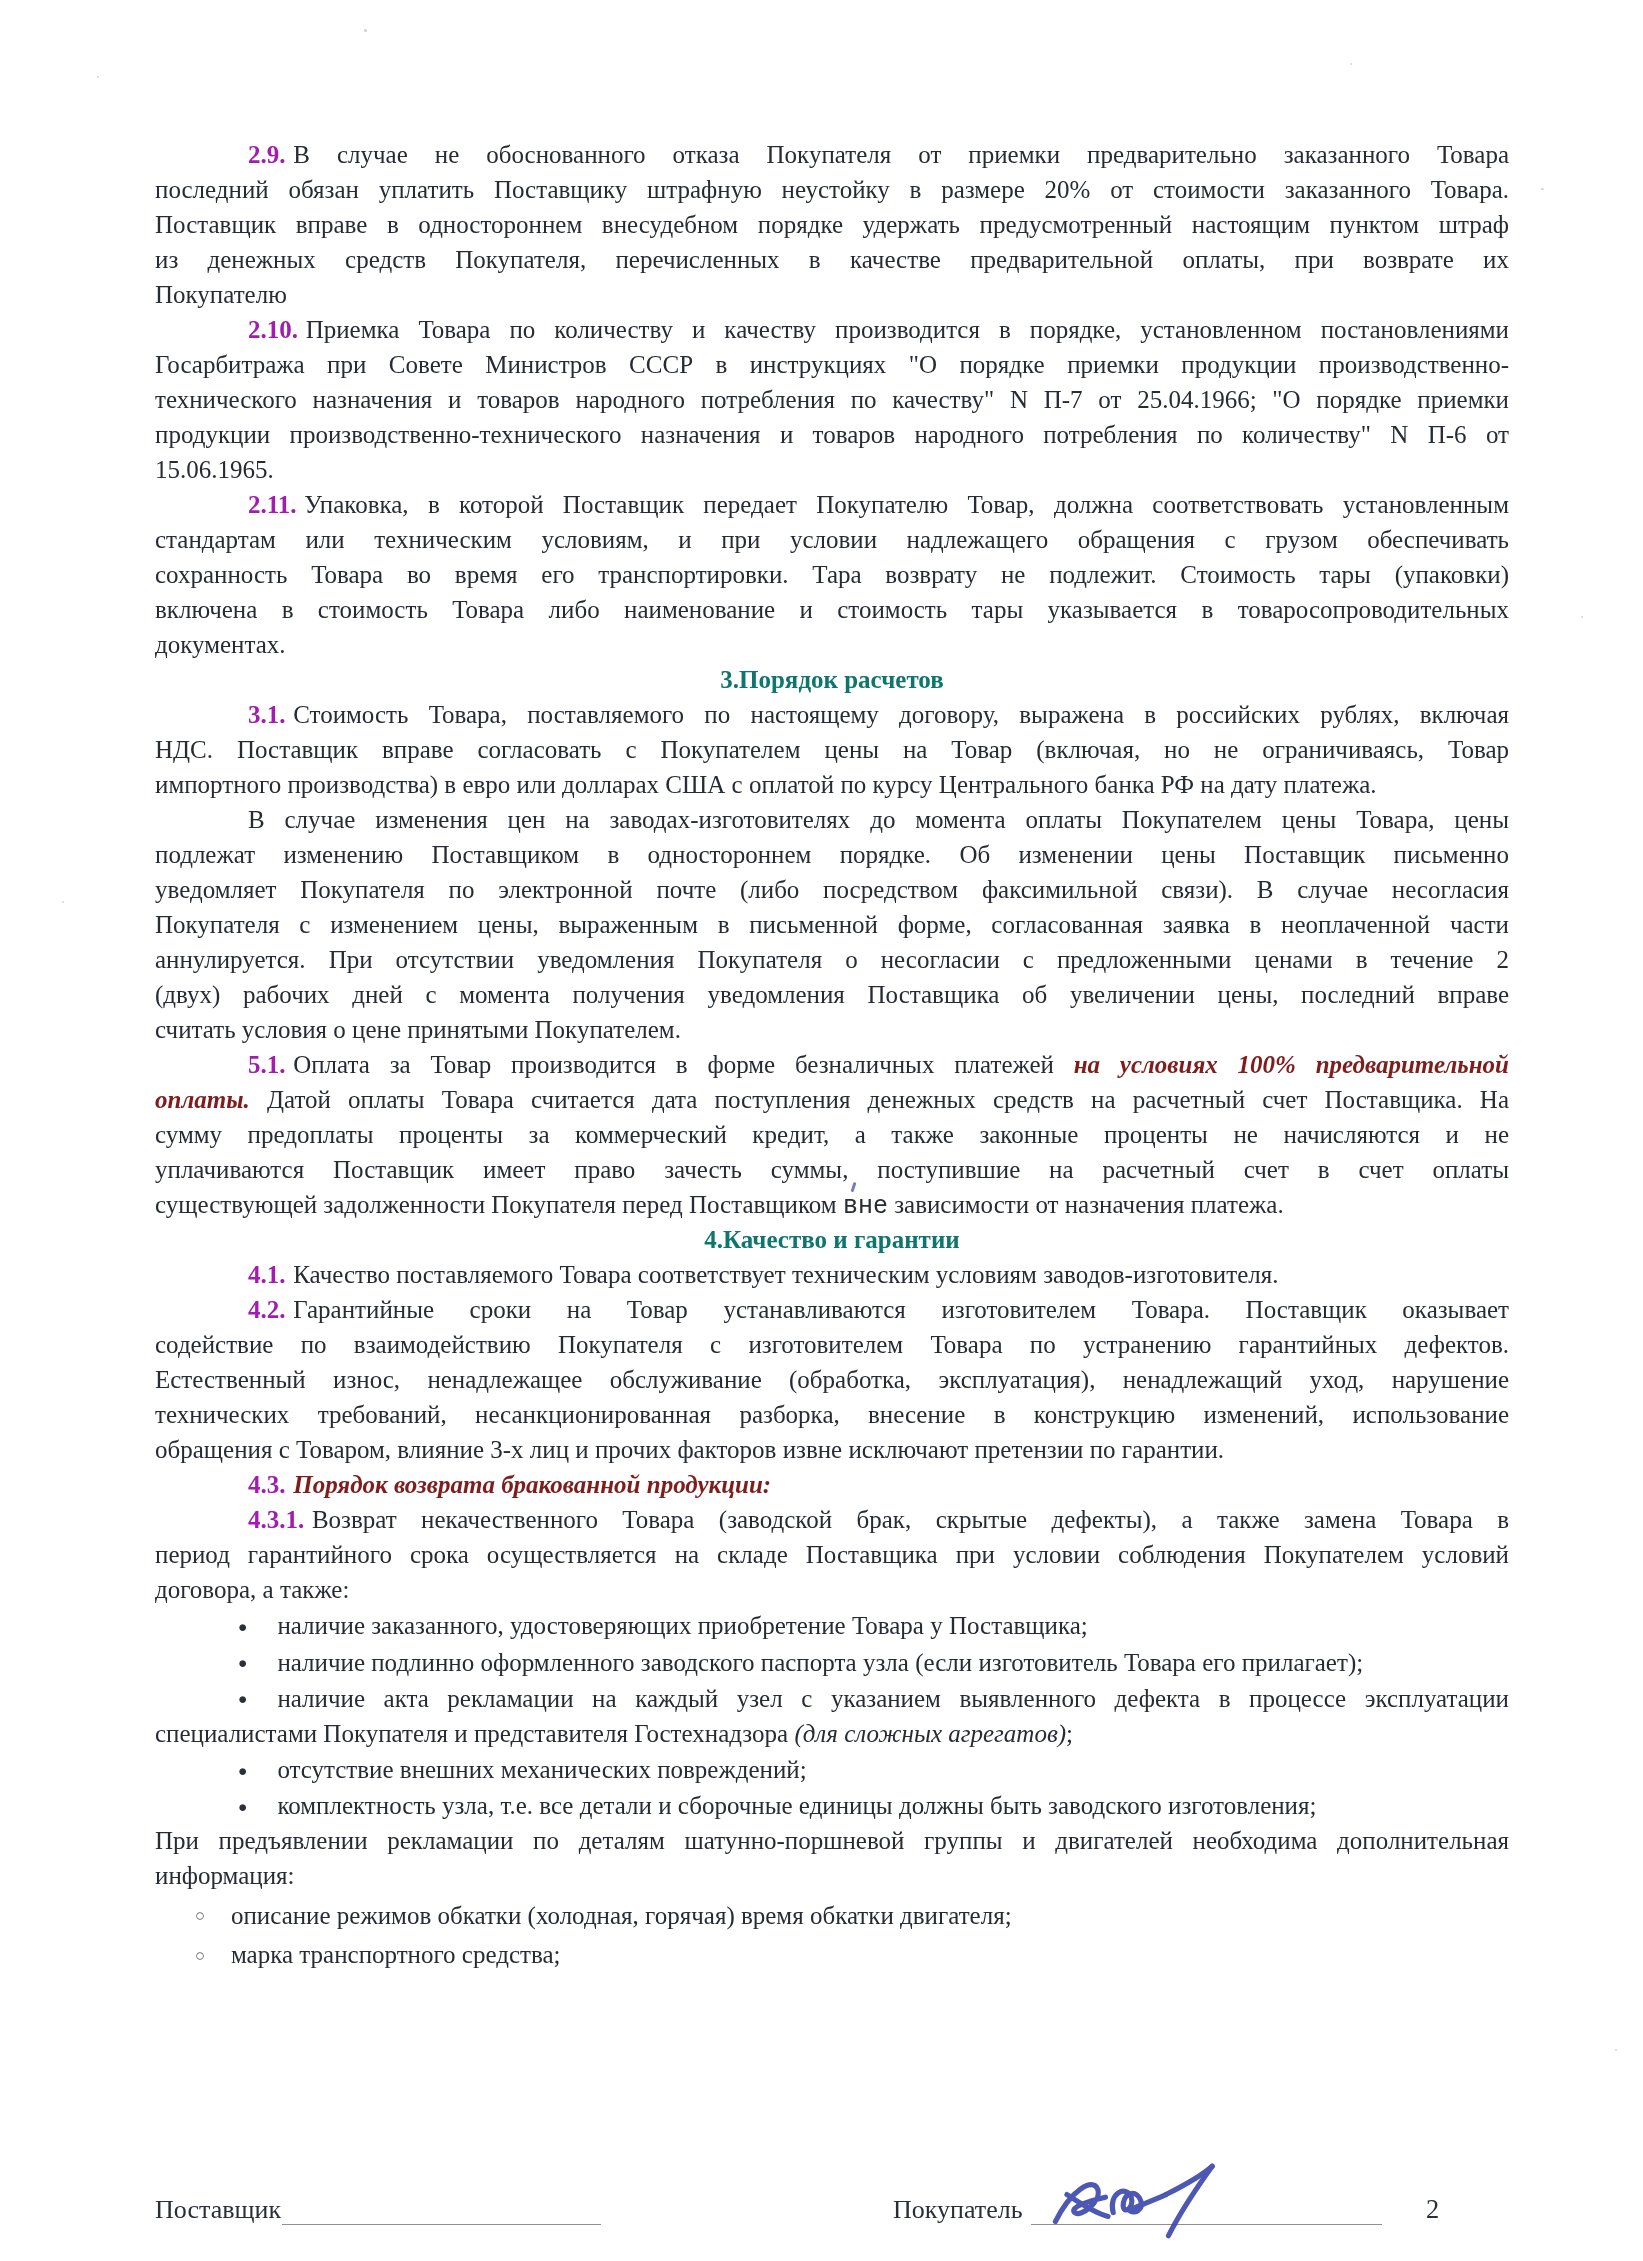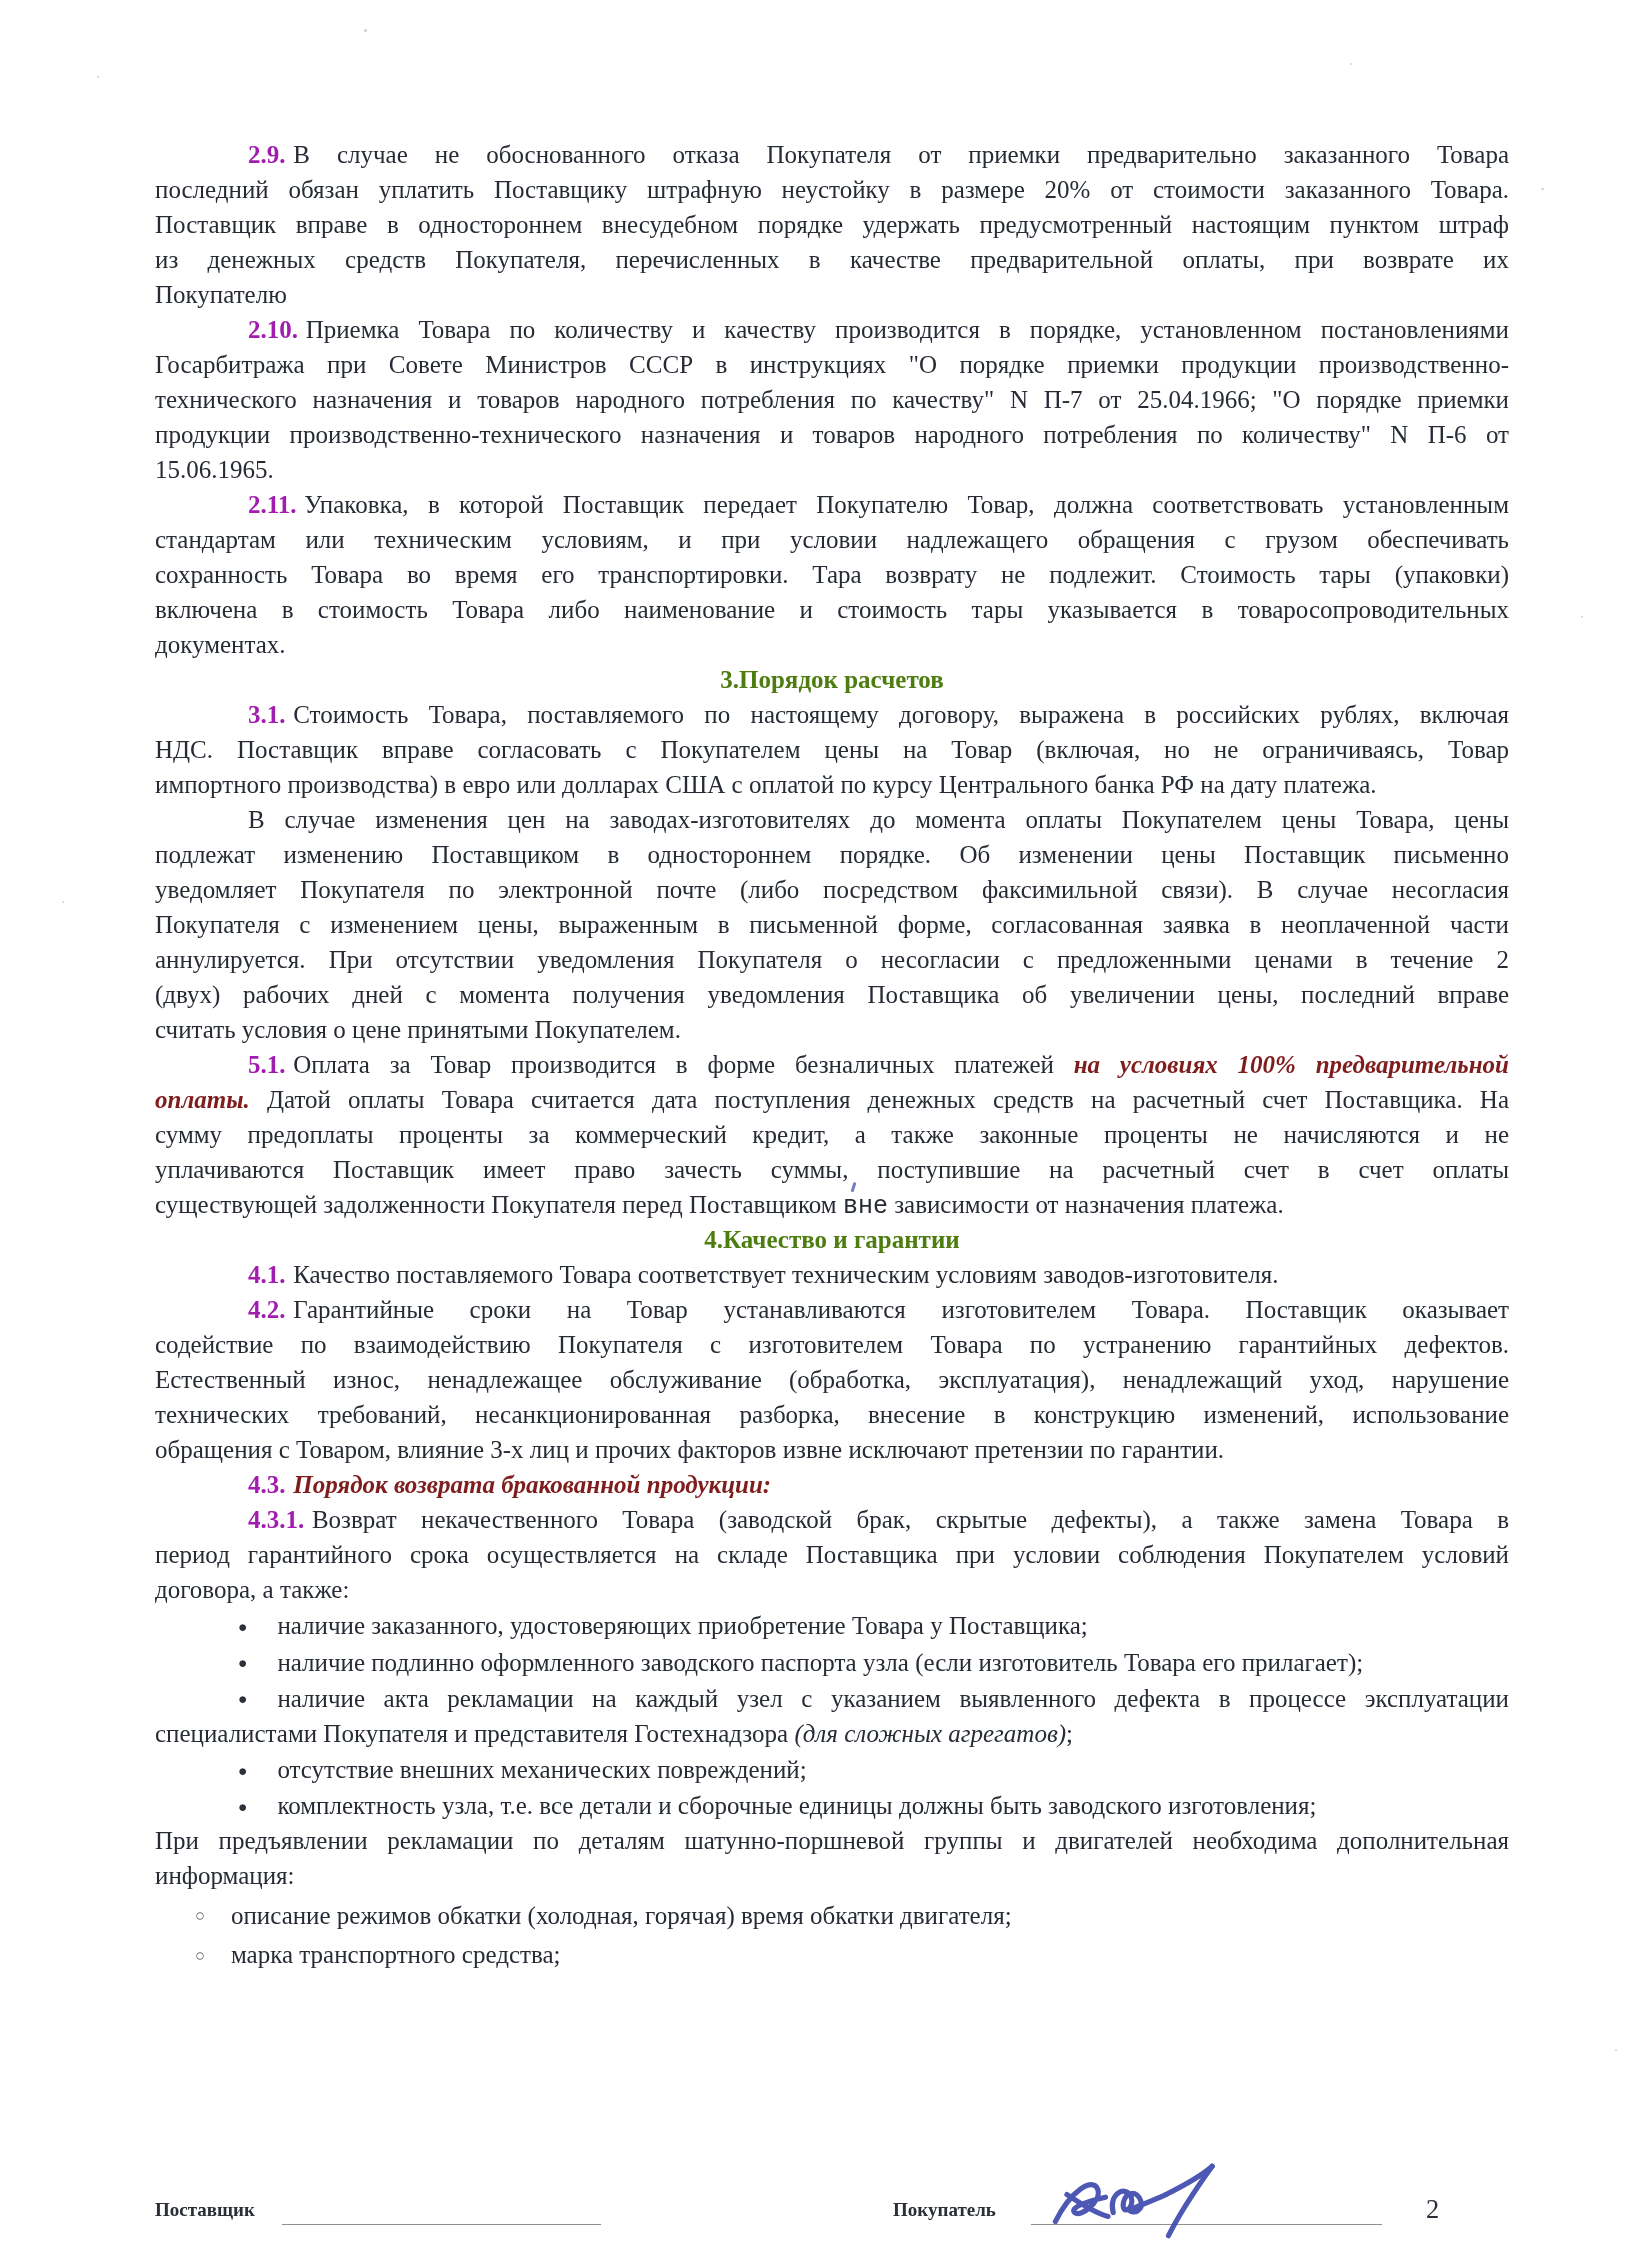--- a/index.html
+++ b/index.html
@@ -8,32 +8,32 @@
     font-family:"Liberation Serif","DejaVu Serif",serif;
     color:#262b34;font-size:25px;overflow:hidden;
   }
   .doc{position:absolute;left:155px;top:137px;width:1354px;}
   .line{
     height:35px;line-height:35px;
     text-align:justify;text-align-last:justify;
     overflow:visible;white-space:normal;
   }
   .line.last{text-align-last:left;}
-  .block.h .line{text-align:center;text-align-last:center;font-weight:bold;color:#4d7c0f;}
+  .block.h .line{text-align:center;text-align-last:center;font-weight:bold;color:#0f766e;}
   .block.indent .line.first{text-indent:93px;}
   .block.li{margin-top:1.3px;}
   .block.li.circle{margin-top:4.5px;}
   .marker{display:inline-block;margin-left:83px;margin-right:30px;font-size:0.62em;vertical-align:2.6px;color:#2c3039;}
   .block.circle .marker{margin-left:40px;margin-right:26px;font-size:0.66em;color:#555b66;}
   .num{font-weight:bold;margin-right:7.7px;color:#a21caf;}
   .b{font-weight:bold;color:#7f1d1d;font-style:italic;}
   .i{font-style:italic;}
   .m{position:relative;font-family:Liberation Mono, monospace;}
   .m::after{content:'';position:absolute;top:-10.3px;left:9px;width:2.6px;height:10.3px;background:#4550b0;transform:rotate(18deg);opacity:.75;border-radius:1.3px;}
-  .footer-label{position:absolute;top:2192px;height:35px;line-height:35px;font-size:19px;color:#2a2e37;font-weight:bold;}
+  .footer-label{position:absolute;top:2192px;height:35px;line-height:35px;font-size:26px;color:#2a2e37;}
   .sig-line{position:absolute;top:2192px;height:32px;border-bottom:1.9px solid #7c7c7c;opacity:.85;}
   .page-num{position:absolute;top:2192px;left:1426px;height:35px;line-height:35px;font-size:26.4px;color:#2a2e37;}
   .signature-svg{position:absolute;left:1041px;top:2156px;width:219px;height:90px;}
   .speck{position:absolute;background:#8d8d8d;border-radius:50%;opacity:.38;}
 </style>
 </head>
 <body>
 
 <div class="page">
 

